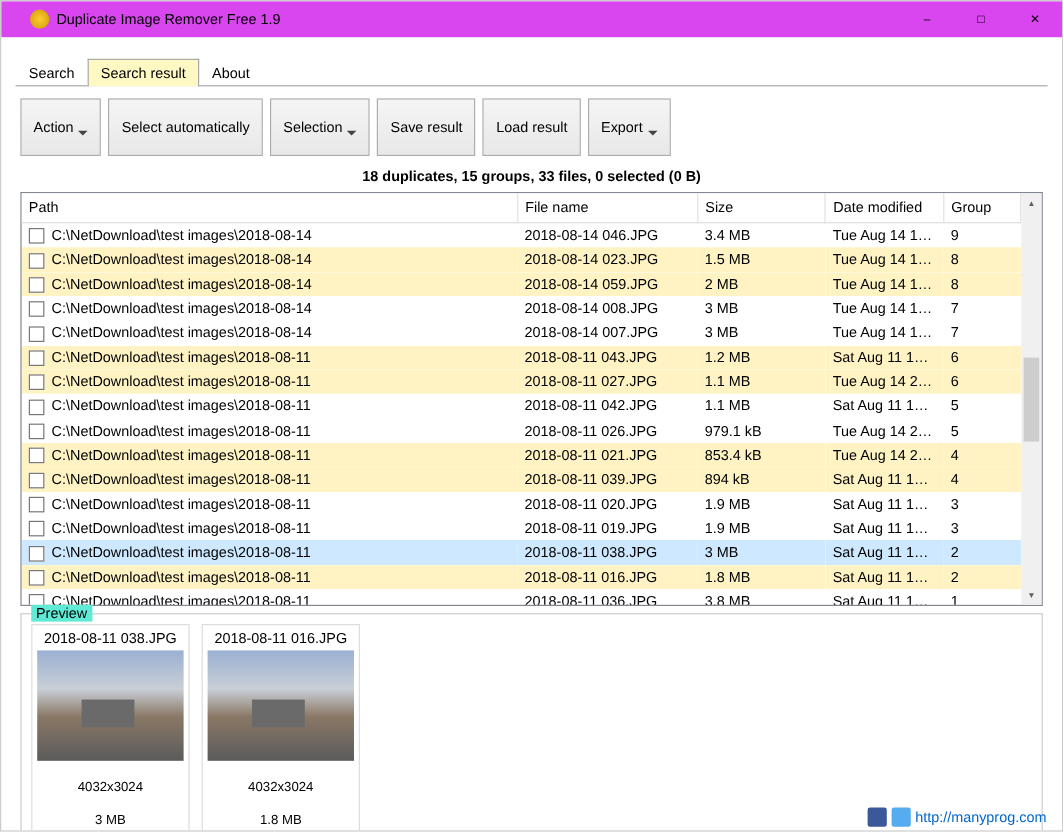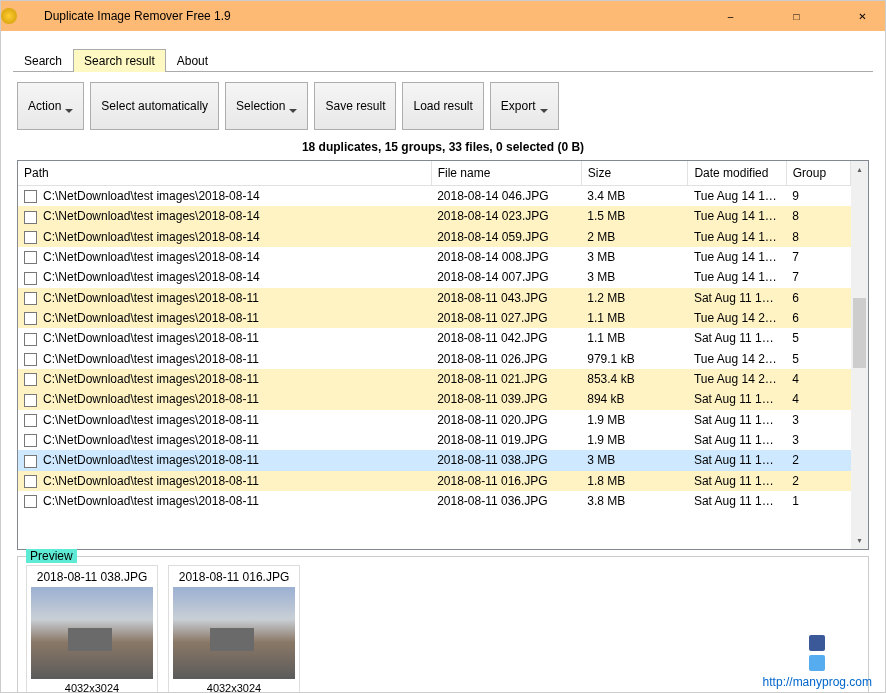--- a/index.html
+++ b/index.html
@@ -10,23 +10,22 @@
       color: #000;
       width: 886px;
       height: 693px;
       overflow: hidden;
       border: 1px solid #ccc;
     }
     .titlebar {
       display: flex;
       align-items: center;
       height: 30px;
-      padding: 0 0 0 0;
-      background: #fdba74;
-      gap: 21px;
+      padding: 0 0 0 24px;
+      background: #d946ef;
     }
     .titlebar .app-icon {
       width: 16px; height: 16px;
       background: radial-gradient(circle, #fc3, #c90);
       border-radius: 50%;
       margin-right: 6px;
     }
     .titlebar .title { flex: 1; font-size: 12px; }
     .titlebar .winbtn {
       width: 45px; height: 30px;
@@ -92,21 +91,21 @@
     .status-line {
       text-align: center;
       padding: 4px 20px 2px;
       font-weight: 600;
       font-size: 12px;
     }
 
     .table-wrap {
       margin: 4px 16px 6px;
       border: 1px solid #828790;
-      height: 390px;
+      height: 345px;
       overflow: hidden;
       position: relative;
       display: flex;
     }
     .table-area { flex: 1; overflow: hidden; }
     .scrollbar {
       width: 17px;
       background: #f0f0f0;
       display: flex;
       flex-direction: column;
@@ -185,31 +184,30 @@
       background: linear-gradient(to bottom, #9bb0d2 0%, #c9cfd6 35%, #8a7866 60%, #5b5b5b 100%);
       position: relative;
     }
     .preview-thumb::before {
       content: "";
       position: absolute;
       left: 30%; top: 45%;
       width: 36%; height: 25%;
       background: #6a6a6a;
     }
-    .preview-card .pmeta { font-size: 11px; text-align: center; margin-top: 3px; }
+    .preview-card .pmeta { font-size: 11px; text-align: center; margin-top: 16px; }
 
     .footer {
       position: absolute;
       bottom: 4px;
       right: 14px;
       display: flex;
       align-items: center;
       gap: 4px;
       font-size: 12px;
-      flex-direction: column;
     }
     .footer .ico {
       width: 16px; height: 16px;
       border-radius: 2px;
       display: inline-block;
     }
     .footer .ico.fb { background: #3b5998; }
     .footer .ico.tw { background: #55acee; }
     .footer a { color: #0066cc; text-decoration: none; }
   </style>

